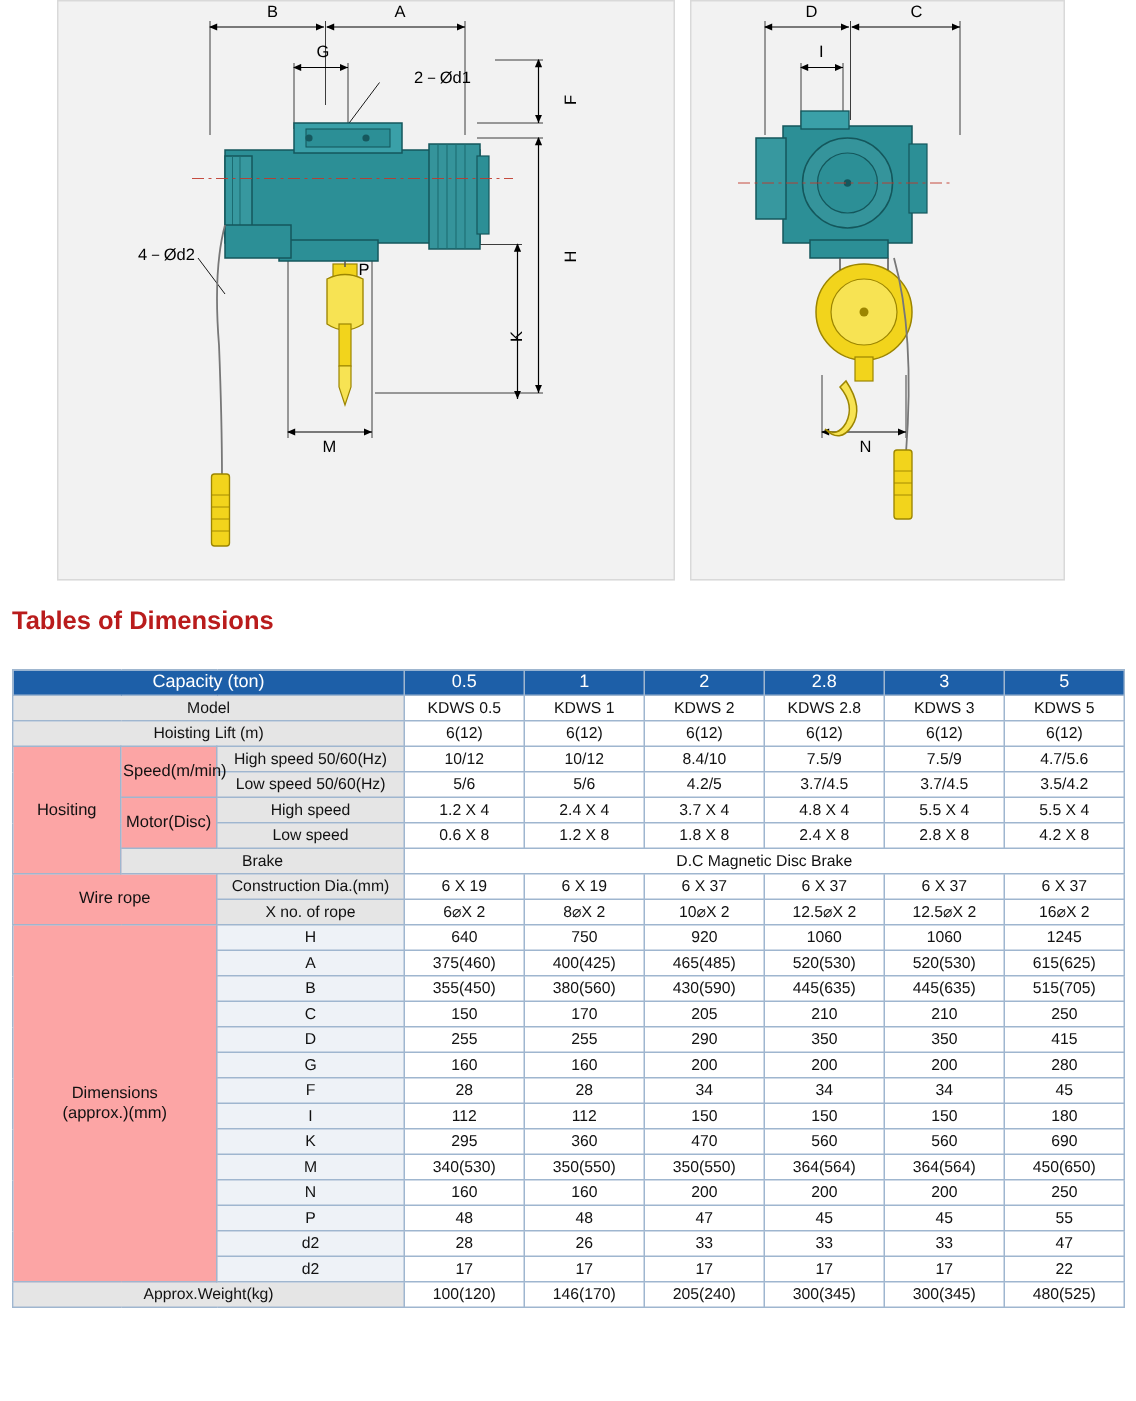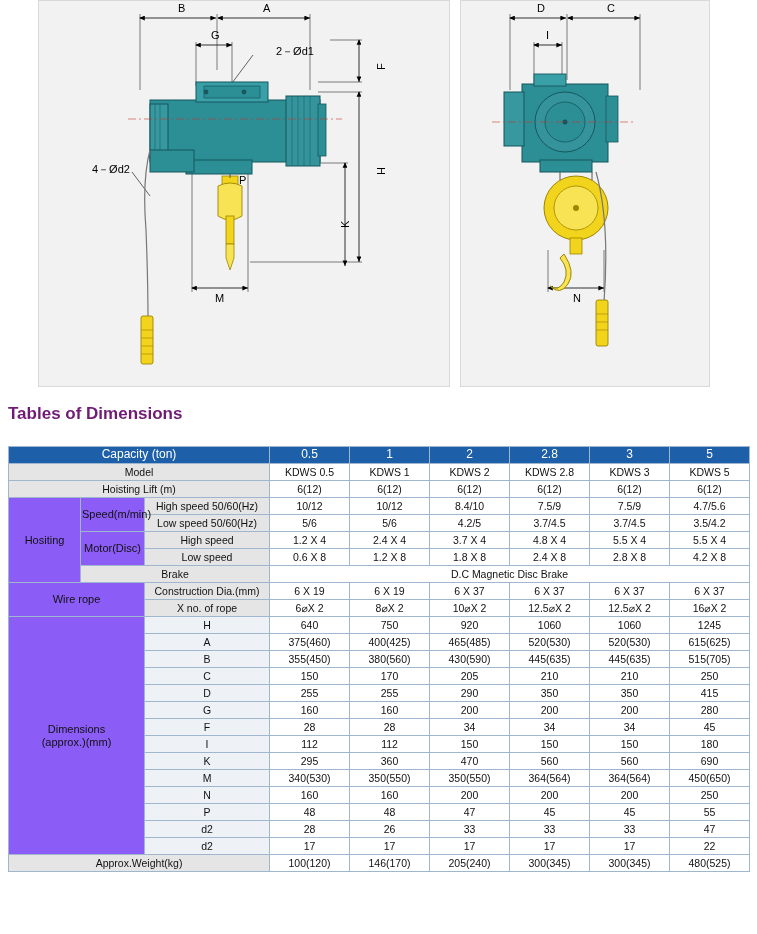--- a/index.html
+++ b/index.html
@@ -45,21 +45,21 @@
   .dimlabel.vert {
     transform: rotate(-90deg);
     transform-origin: left top;
   }
 
   
   .section-title {
     font-family: "Liberation Sans", sans-serif;
     font-size: 17px;
     font-weight: bold;
-    color: #701a75;
+    color: #b91c1c;
     margin: 14px 0 6px 8px;
   }
 
   
   .table-wrap {
     padding: 16px 8px;
   }
   table.dims {
     border-collapse: collapse;
     width: 741px;
@@ -85,21 +85,21 @@
   }
   .rowlabel {
     background: #e5e5e5;
     font-size: 10.5px;
   }
   .rowlabel-strong {
     background: #eef2f7;
     font-weight: bold;
   }
   .sidelabel {
-    background: #8b5cf6;
+    background: #fca5a5;
     font-size: 11px;
   }
 </style>
 </head>
 <body>
 
 <div class="drawing-area">
 
   <div class="diagram-panel" id="panel-left"></div>
   <div class="diagram-panel" id="panel-right"></div>

